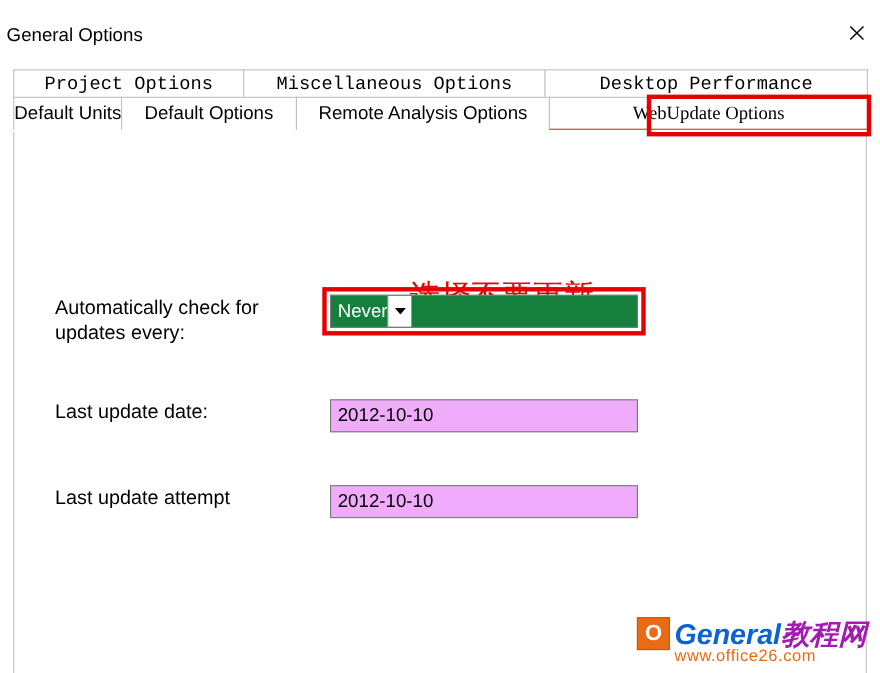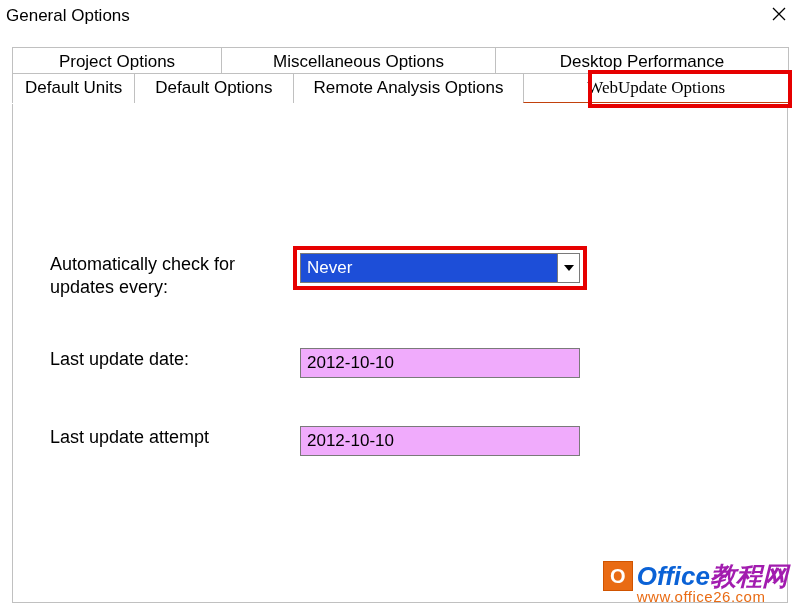--- a/index.html
+++ b/index.html
@@ -9,21 +9,21 @@
       background: #fff;
       width: 800px;
       height: 612px;
       position: relative;
       overflow: hidden;
     }
     .titlebar {
       display: flex;
       justify-content: space-between;
       align-items: flex-start;
-      padding: 6px 10px 18px 6px;
+      padding: 22px 10px 18px 6px;
       font-size: 17px;
     }
     .close-btn {
       font-size: 18px;
       line-height: 1;
       padding: 0 4px;
       cursor: pointer;
     }
     .tab-area {
       margin: 0 12px;
@@ -48,21 +48,21 @@
       border: 1px solid #c0c0c0;
       border-bottom: none;
       background: #fff;
       padding: 4px 20px;
       font-size: 17px;
       cursor: pointer;
       white-space: nowrap;
       text-align: center;
       margin-right: -1px;
     }
-    .tab.row1-tab { position: relative; top: 3px; }
+    .tab.row1-tab { position: relative; top: 3px; font-family: Liberation Mono, monospace; }
     .tab.active {
       border-bottom: 1px solid #c2410c;
       position: relative;
       z-index: 5;
       font-family: Liberation Serif, serif;
     }
     .highlight-tab {
       position: absolute;
       border: 4px solid #e60000;
       pointer-events: none;
@@ -90,25 +90,24 @@
       font-size: 18px;
       line-height: 1.3;
     }
     .combo-wrap {
       position: relative;
     }
     .combo {
       width: 280px;
       height: 30px;
       border: 1px solid #7a7a7a;
-      background: #1d4ed8;
+      background: #15803d;
       color: #fff;
       display: flex;
       align-items: center;
-      justify-content: space-between;
       padding-left: 6px;
       font-size: 17px;
     }
     .combo-arrow {
       width: 22px;
       height: 28px;
       background: #fff;
       border-left: 1px solid #7a7a7a;
       display: flex;
       align-items: center;
@@ -179,21 +178,21 @@
   </span>
 </div>
 
 <div class="tab-area">
   <div class="tab-row row1">
     <div class="tab row1-tab" style="flex:0 0 210px"><span>Project Options</span></div>
     <div class="tab row1-tab" style="flex:0 0 275px"><span>Miscellaneous Options</span></div>
     <div class="tab row1-tab" style="flex:1"><span>Desktop Performance</span></div>
   </div>
   <div class="tab-row row2">
-    <div class="tab" style="padding:4px 12px"><span>Default Units</span></div>
+    <div class="tab" style="padding:4px 0"><span>Default Units</span></div>
     <div class="tab"><span>Default Options</span></div>
     <div class="tab"><span>Remote Analysis Options</span></div>
     <div class="tab active" style="flex:1"><span>WebUpdate Options</span></div>
   </div>
   <div class="tab-panel-border"></div>
   <div class="highlight-tab" style="top:26px; left:576px; width:204px; height:38px;"></div>
 </div>
 
 <div class="annotation">选择不要更新</div>
 
@@ -223,17 +222,17 @@
     <div class="form-label">Last update attempt</div>
     <input type="text" class="text-field" readonly="" value="2012-10-10" style="">
   </div>
 
 </div>
 
 <div class="watermark">
   <div class="wm-row1">
     <span class="wm-icon">O</span>
     <span class="wm-text1">
-      <span>Office</span><span class="suffix">教程网</span>
+      <span>General</span><span class="suffix">教程网</span>
     </span>
   </div>
   <div class="wm-text2">www.office26.com</div>
 </div>
 
 </body></html>

